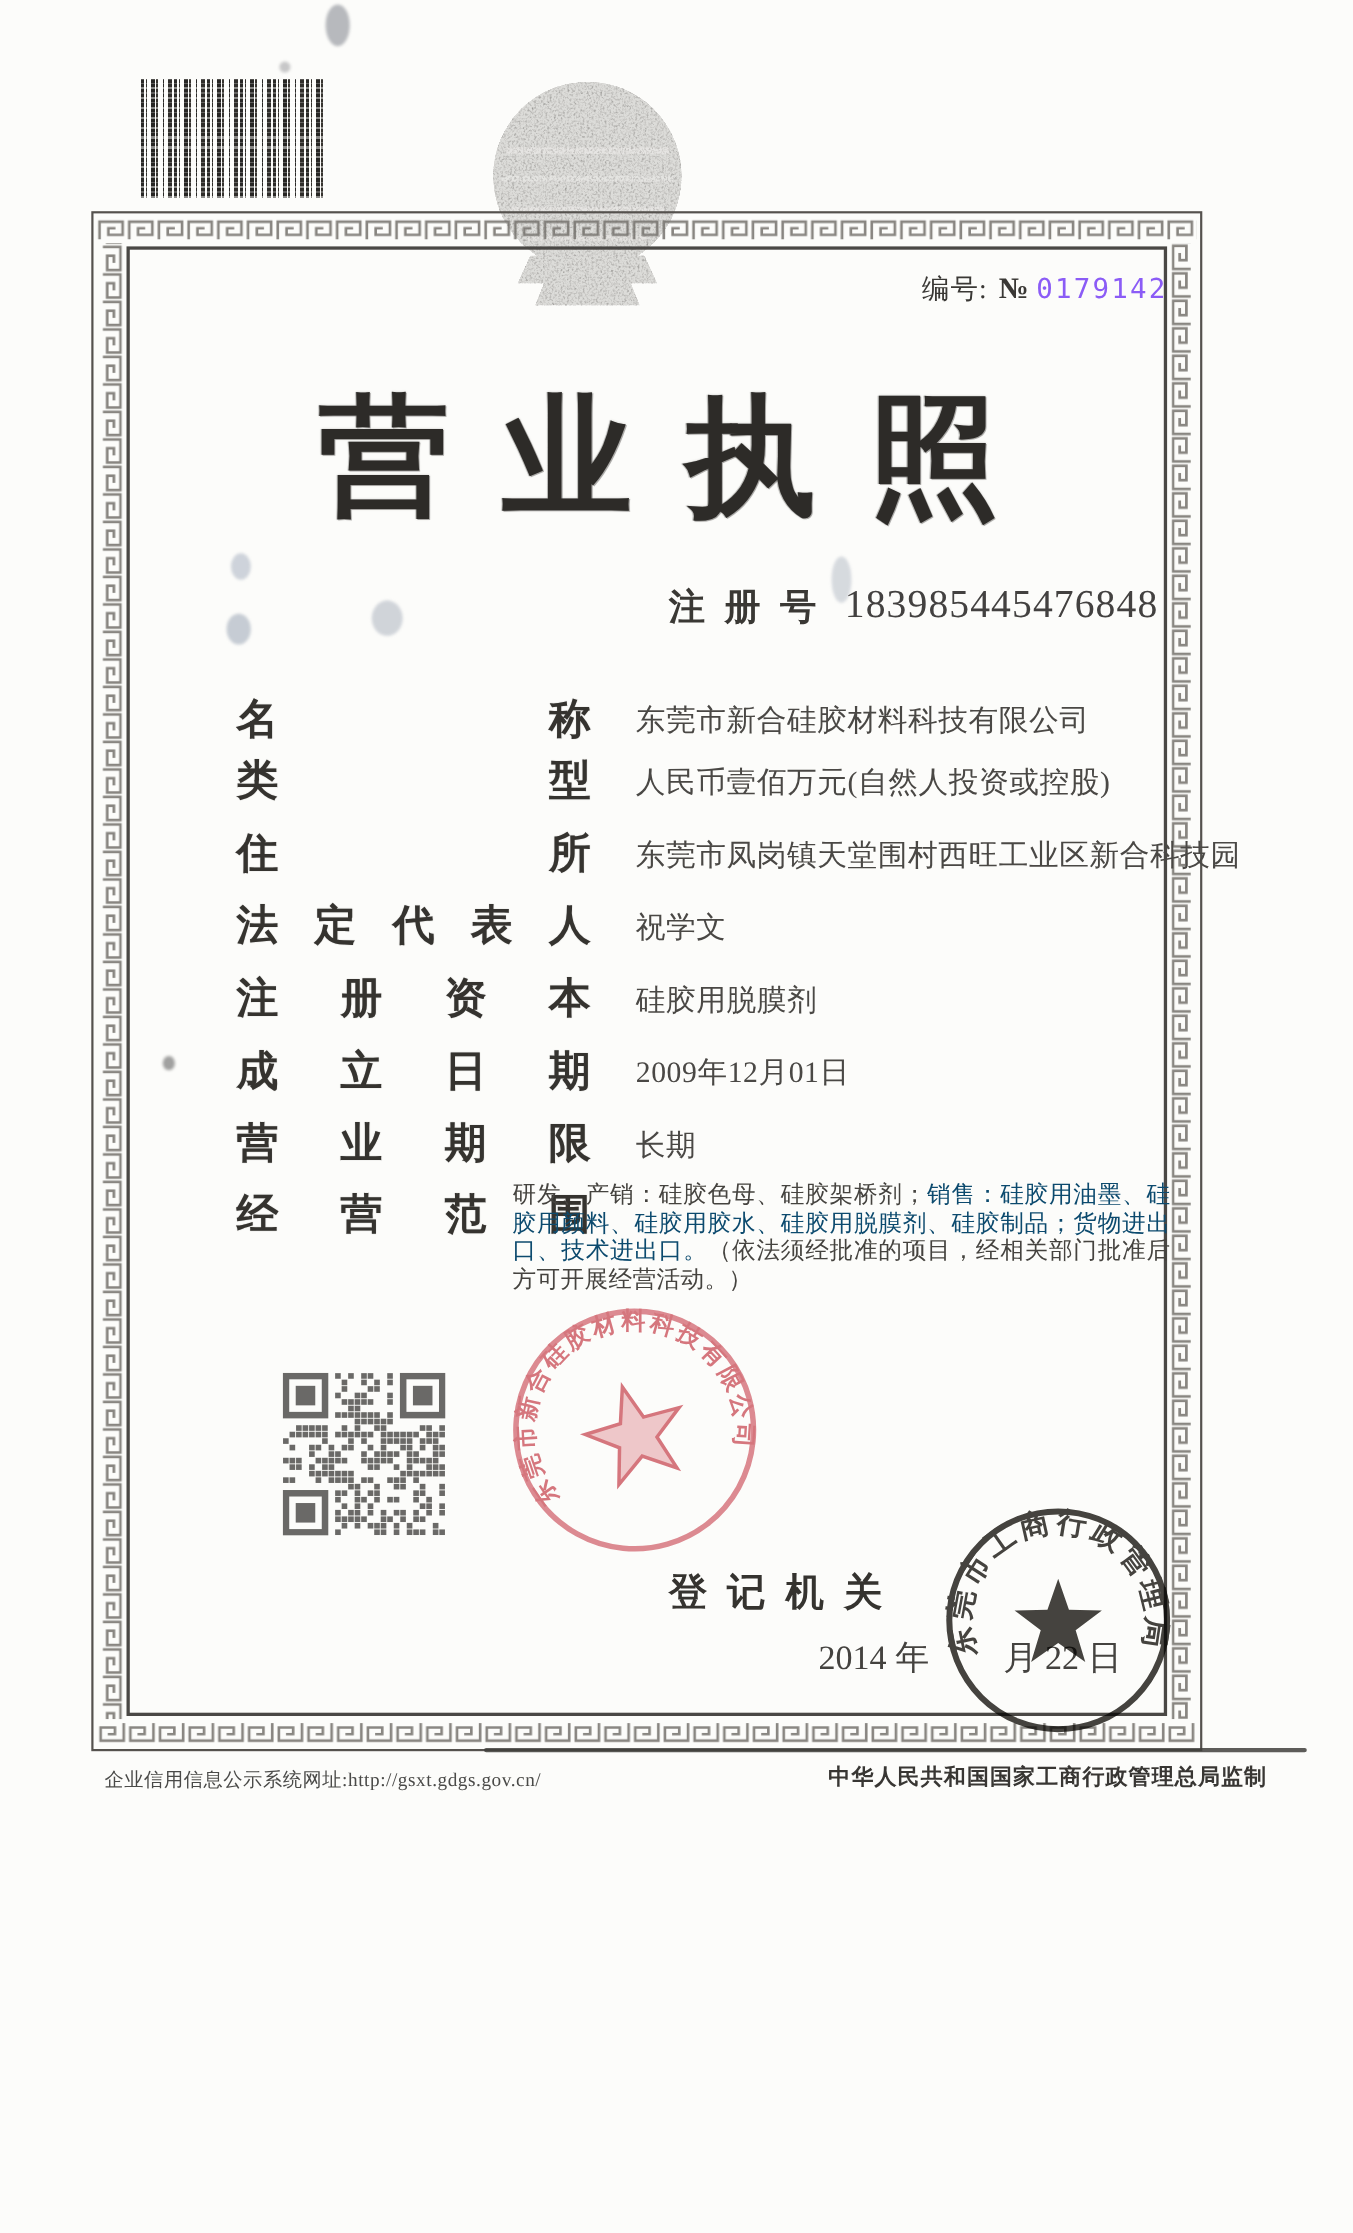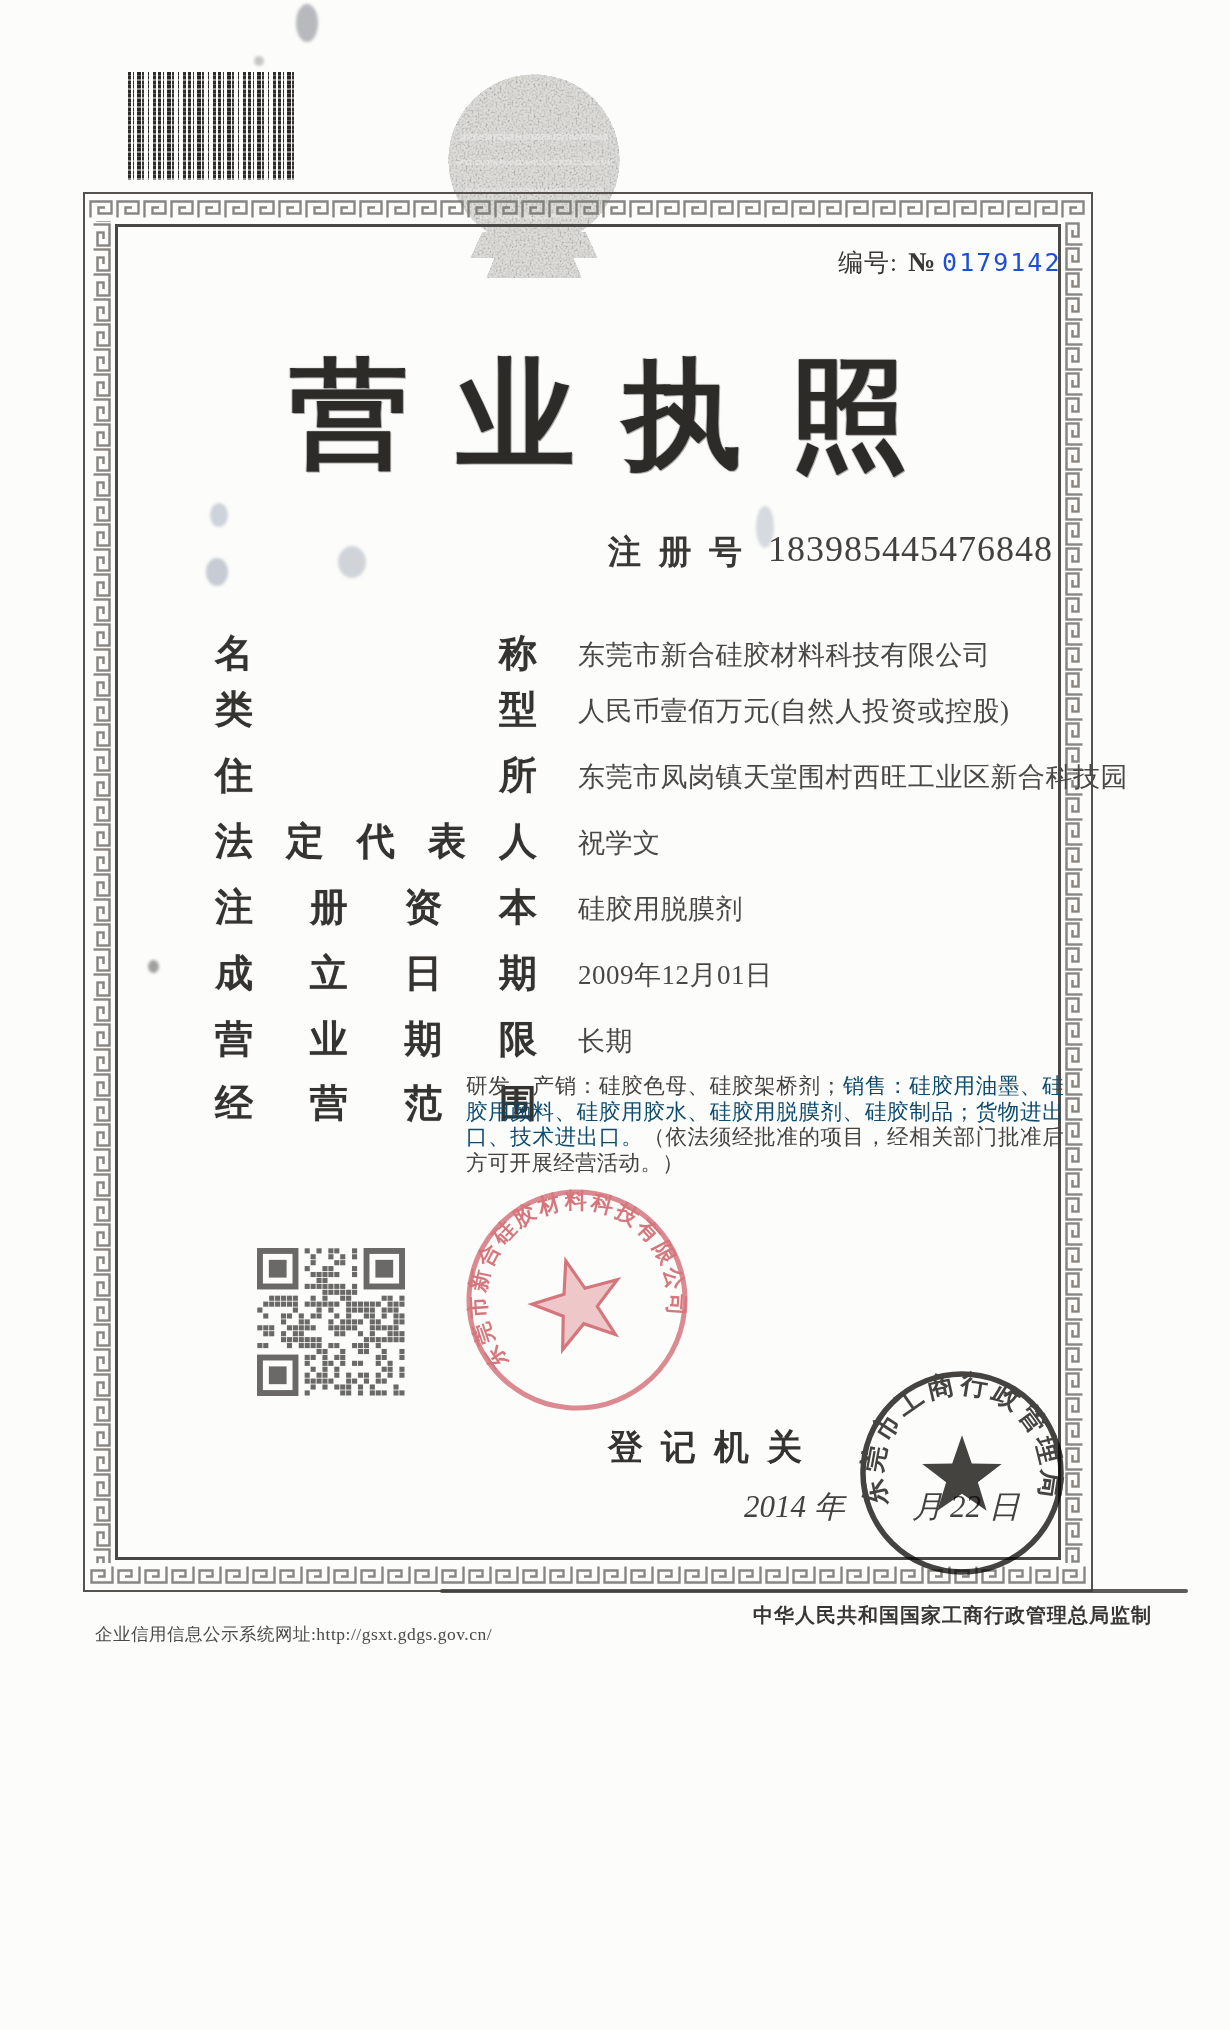--- a/index.html
+++ b/index.html
@@ -18,21 +18,21 @@
   .strip svg{width:100%;height:100%;display:block;}
   
   .barcode{position:absolute;left:128px;top:72px;width:168px;height:108px;
     background:
       repeating-linear-gradient(0deg, rgba(252,252,250,.45) 0 2px, rgba(252,252,250,0) 2px 5px, rgba(255,255,255,.25) 5px 6px, rgba(255,255,255,0) 6px 9px),
       repeating-linear-gradient(90deg,#2e2d2b 0 3px,#f6f6f4 3px 5px,#35332f 5px 6px,#f6f6f4 6px 9px,#2b2a28 9px 13px,#f6f6f4 13px 14px,#3a3834 14px 16px,#f6f6f4 16px 20px,#2e2d2b 20px 21px,#f6f6f4 21px 25px,#33312e 25px 28px,#f6f6f4 28px 30px);
     filter:contrast(1.05);}
   .emblem{position:absolute;left:446px;top:64px;width:176px;height:234px;}
   .serial{position:absolute;left:838px;top:246px;font-size:25px;color:#3a3835;letter-spacing:1px;white-space:nowrap;}
   .serial .no-sym{font-weight:bold;font-size:27px;margin:0 6px 0 10px;}
-  .serial .no-digits{font-family:"DejaVu Sans Mono","Liberation Mono",monospace;font-size:25px;letter-spacing:2px;color:#1d4ed8;}
+  .serial .no-digits{font-family:"DejaVu Sans Mono","Liberation Mono",monospace;font-size:25px;letter-spacing:2px;color:#8b5cf6;}
   
   .license-title{position:absolute;left:290px;top:334px;width:618px;height:164px;
     display:flex;justify-content:space-between;align-items:center;
     font-size:118px;font-weight:900;color:#2d2b28;
     text-shadow:1px 1px 0 rgba(45,43,40,.35), -1px 0 0 rgba(45,43,40,.25), 0 0 2px rgba(45,43,40,.3);}
   
   .reg-row{position:absolute;left:0;top:524px;width:1230px;height:52px;}
   .reg-label{position:absolute;left:608px;top:6px;width:134px;display:flex;justify-content:space-between;
              font-size:33px;font-weight:bold;color:#3a3834;}
   .reg-number{position:absolute;left:768px;top:4px;font-size:36px;color:#434140;letter-spacing:1px;}
@@ -44,28 +44,28 @@
   .scope-para{position:absolute;left:466px;top:1074px;width:598px;font-size:21.5px;line-height:25.5px;
               color:#45433f;text-align:justify;letter-spacing:.3px;}
   .scope-para .bold{font-weight:normal;color:#0c4a6e;}
   
   .qr{position:absolute;left:257px;top:1248px;width:148px;height:148px;opacity:.82;}
   .company-seal{position:absolute;left:455px;top:1178px;width:244px;height:244px;
                 transform:rotate(-16deg);mix-blend-mode:multiply;opacity:.8;}
   .registrar-label{position:absolute;left:608px;top:1424px;width:194px;display:flex;justify-content:space-between;
                    font-size:35px;font-weight:bold;color:#35332f;}
   .issue-date{position:absolute;left:0;top:1486px;width:1230px;height:44px;font-size:31px;color:#44423f;}
-  .issue-date span{position:absolute;white-space:nowrap;font-style:italic;}
+  .issue-date span{position:absolute;white-space:nowrap;}
   .d-year{left:744px;} .d-month{left:912px;} .d-day{left:950px;}
   .registry-seal{position:absolute;left:856px;top:1367px;width:212px;height:212px;
                  mix-blend-mode:multiply;opacity:.92;}
   .artifact-line{position:absolute;left:440px;top:1589px;width:748px;height:4px;background:#413f3c;opacity:.85;border-radius:2px;}
   
   .footer-left{position:absolute;left:95px;top:1606px;font-size:17.5px;color:#4a4a48;letter-spacing:.5px;
-               font-family:"Liberation Serif","DejaVu Serif",serif;margin-top:16px;}
+               font-family:"Liberation Serif","DejaVu Serif",serif;}
   .footer-right{position:absolute;right:78px;top:1602px;font-size:20px;font-weight:600;color:#383633;letter-spacing:1px;text-align:right;}
   
   .smudge{position:absolute;border-radius:50%;filter:blur(1.5px);pointer-events:none;}
   .sm1{left:210px;top:503px;width:18px;height:24px;background:rgba(120,135,160,.35);}
   .sm2{left:206px;top:558px;width:22px;height:28px;background:rgba(110,125,150,.38);}
   .sm3{left:338px;top:546px;width:28px;height:32px;background:rgba(115,128,150,.32);}
   .sm4{left:756px;top:506px;width:18px;height:42px;background:rgba(125,138,158,.3);}
   .sm5{left:148px;top:960px;width:11px;height:13px;background:rgba(70,70,70,.5);}
   .sm6{left:296px;top:4px;width:22px;height:38px;background:rgba(100,105,115,.45);}
   .sm7{left:254px;top:56px;width:10px;height:10px;background:rgba(120,120,125,.4);}

